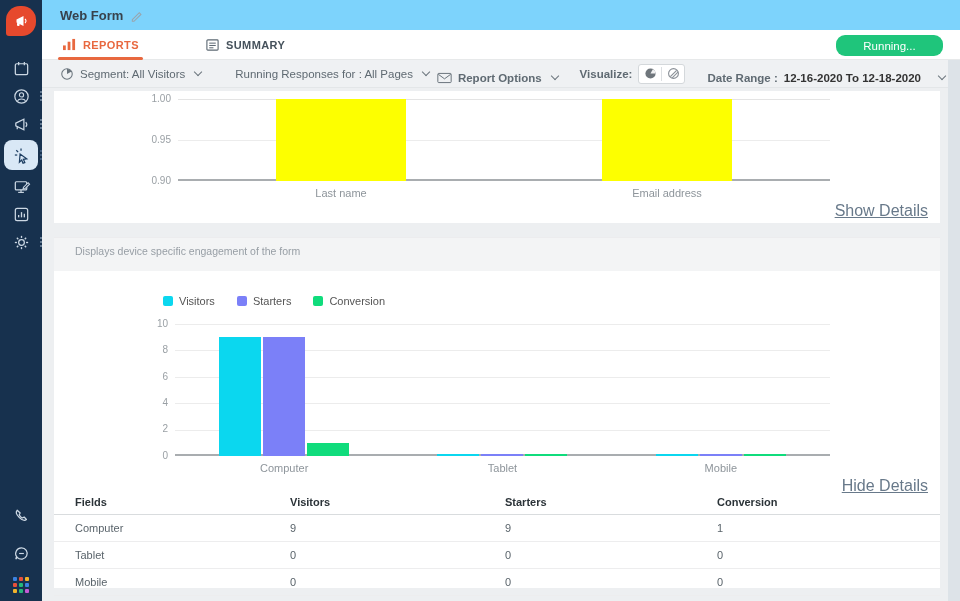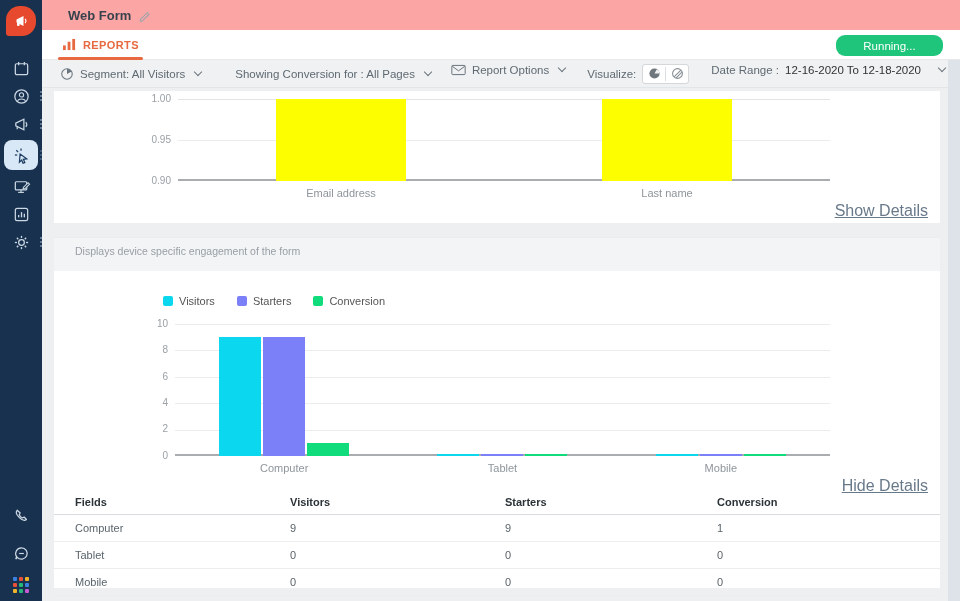--- a/index.html
+++ b/index.html
@@ -15,33 +15,33 @@
   .nav-item { position:relative; width:34px; height:28px; display:flex; align-items:center; justify-content:center; cursor:pointer; }
   .nav-item.active { background:#d9e8f6; border-radius:8px; width:34px; height:30px; margin:2px 0; }
   .dots { position:absolute; right:-4px; top:50%; transform:translateY(-50%); display:flex; flex-direction:column; gap:2px; }
   .dots i { width:2px; height:2px; border-radius:50%; background:#7c92a9; display:block; }
   .sidebar-bottom { margin-top:auto; margin-bottom:8px; display:flex; flex-direction:column; align-items:center; gap:10px; }
   .apps-grid { display:grid; grid-template-columns:repeat(3,4px); grid-gap:2px; cursor:pointer; }
   .apps-grid i { width:4px; height:4px; border-radius:1px; display:block; }
 
   
   .main { flex:1; position:relative; background:#edeff1; }
-  .topbar { height:30px; background:#fca5a5; display:flex; align-items:center; padding-left:26px; gap:7px; }
+  .topbar { height:30px; background:#7dd3fc; display:flex; align-items:center; padding-left:18px; gap:7px; }
   .page-title { font-size:13px; font-weight:bold; color:#37424c; }
   .tabbar { height:30px; background:#fff; border-bottom:1px solid #e7e9ea; display:flex; align-items:center; padding-left:18px; position:relative;gap:36px; }
   .tab { display:flex; align-items:center; gap:6px; height:100%; padding:0 2px; margin-right:26px; font-size:11px; font-weight:bold; letter-spacing:.4px; color:#46525c; cursor:pointer; position:relative; }
   .tab.active { color:#e8683f; }
   .tab.active::after { content:""; position:absolute; left:-2px; right:-2px; bottom:-1px; height:3px; background:#e8683f; border-radius:2px; }
   .running-btn { position:absolute; right:17px; top:5px; width:107px; height:21px; background:#1fc57b; color:#fff; font-size:11.5px; border:none; border-radius:9px; cursor:pointer; font-family:"Liberation Sans",sans-serif; }
 
   .toolbar { height:28px; background:#eff1f3; border-bottom:1px solid #e3e6e8; display:flex; align-items:center; padding:0 15px 0 18px; color:#5f6a72; font-size:11.5px; }
   .tool-item { display:flex; align-items:center; gap:6px; cursor:pointer; }
   .chev { display:inline-block; width:6px; height:6px; border-right:1.4px solid #6b757d; border-bottom:1.4px solid #6b757d; transform:rotate(45deg); margin:-3px 0 0 4px; }
   .toolbar .sep-gap { width:34px; }
-  .toolbar-right { margin-left:auto; display:flex; align-items:flex-start; gap:22px; }
+  .toolbar-right { margin-left:auto; display:flex; align-items:flex-end; gap:22px;font-weight:bold; }
   .viz-box { display:flex; align-items:center; background:#fff; border:1px solid #d4d8db; border-radius:3px; height:20px; }
   .viz-slot { width:22px; display:flex; align-items:center; justify-content:center; cursor:pointer; }
   .viz-div { width:1px; height:14px; background:#dcdfe2; }
   .date-val { color:#333; }
 
   .scrollarea { position:absolute; top:89px; left:0; right:12px; bottom:0; padding:2px 8px 0 12px; }
   .scroll-gutter { position:absolute; top:60px; right:0; width:12px; bottom:0; background:#dde3e8; }
 
   .panel { background:#fff; position:relative; }
   .panel1 { height:132px; margin-bottom:14px; }
@@ -214,35 +214,44 @@
 
     <div class="tabbar">
       <div class="tab active">
         <svg width="15" height="13" viewBox="0 0 16 14">
           <rect x="1" y="8" width="3" height="5" fill="#e8683f"></rect>
           <rect x="6" y="4" width="3" height="9" fill="#e8683f"></rect>
           <rect x="11" y="1" width="3" height="12" fill="#e8683f"></rect>
         </svg>
         <span>REPORTS</span>
       </div>
+      <div class="tab">
+        <svg width="15" height="14" viewBox="0 0 16 15">
+          <rect x="2" y="2" width="12" height="11" rx="1" fill="none" stroke="#5d6973" stroke-width="1.2"></rect>
+          <line x1="4.5" y1="5.5" x2="11.5" y2="5.5" stroke="#5d6973" stroke-width="1.1"></line>
+          <line x1="4.5" y1="8" x2="11.5" y2="8" stroke="#5d6973" stroke-width="1.1"></line>
+          <line x1="4.5" y1="10.5" x2="9" y2="10.5" stroke="#5d6973" stroke-width="1.1"></line>
+        </svg>
+        <span>SUMMARY</span>
+      </div>
       <button class="running-btn">Running...</button>
     </div>
 
     <div class="toolbar">
       <div class="tool-item">
         <svg width="14" height="14" viewBox="0 0 16 16">
           <circle cx="8" cy="8" r="6" fill="none" stroke="#6b757d" stroke-width="1.2"></circle>
           <path d="M8 8 L8 2 A6 6 0 0 1 13.2 5 Z" fill="#6b757d"></path>
         </svg>
         <span>Segment: All Visitors</span>
         <span class="chev"></span>
       </div>
       <div class="sep-gap"></div>
       <div class="tool-item">
-        <span>Showing Conversion for : All Pages</span>
+        <span>Running Responses for : All Pages</span>
         <span class="chev"></span>
       </div>
 
       <div class="toolbar-right">
         <div class="tool-item">
           <svg width="15" height="12" viewBox="0 0 18 13">
             <rect x="1" y="1" width="16" height="11" rx="1" fill="none" stroke="#6b757d" stroke-width="1.2"></rect>
             <path d="M1.5 2 L9 7.5 L16.5 2" fill="none" stroke="#6b757d" stroke-width="1.2"></path>
           </svg>
           <span>Report Options</span>
@@ -288,22 +297,22 @@
           <div class="axisline"></div>
           <div class="cells">
             <div class="cell">
                 <div class="bar wide" style="height: 82px; background: rgb(253, 255, 0);"></div>
               </div>
             <div class="cell">
                 <div class="bar wide" style="height: 82px; background: rgb(253, 255, 0);"></div>
               </div>
           </div>
           <div class="xlabels">
+            <div class="xl">Last name</div>
             <div class="xl">Email address</div>
-            <div class="xl">Last name</div>
           </div>
         </div>
 
         <a class="details-link" style="top:111px">Show Details</a>
       </section>
 
       <section class="panel panel2">
         <div class="section-band">
           <div class="section-sub">Displays device specific engagement of the form</div>
         </div>

